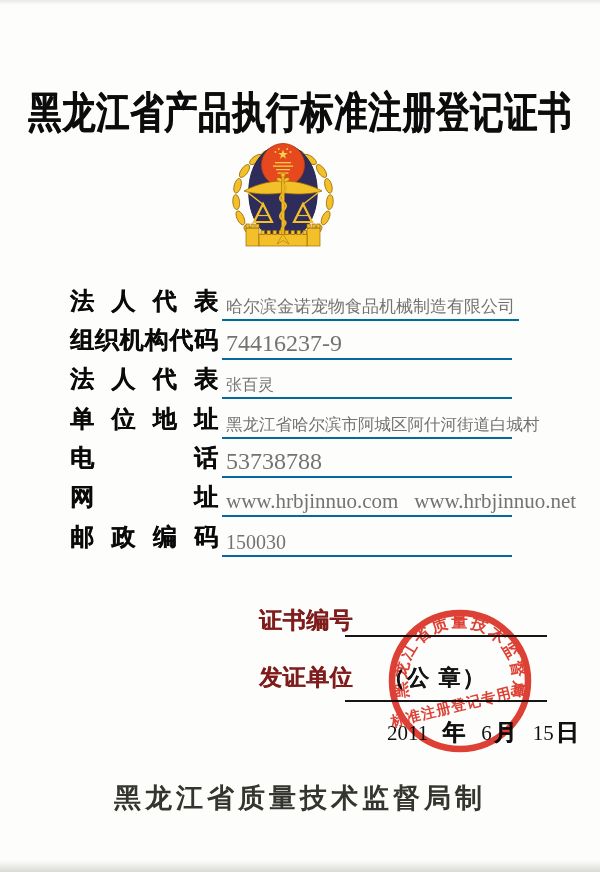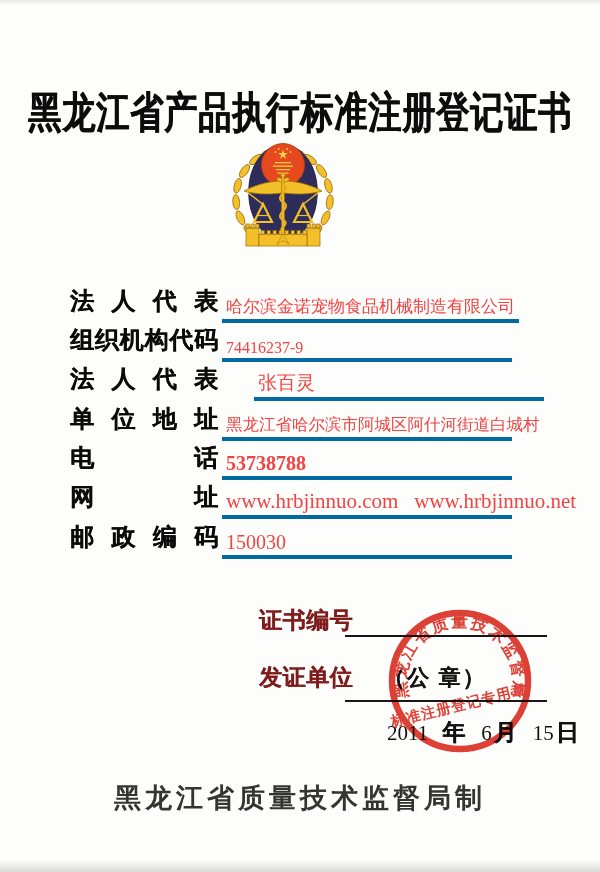--- a/index.html
+++ b/index.html
@@ -26,29 +26,29 @@
   .form{position:absolute;left:0;top:0;width:600px;}
   .row{position:absolute;left:0;width:600px;height:39px;}
   .row-label{
     position:absolute;left:70px;top:4px;width:148px;
     font-size:24px;font-weight:900;color:#0a0a0a;line-height:1.1;
     text-align:justify;text-align-last:justify;
     text-shadow:0.4px 0 0 currentColor;
   }
   .row-value{
     position:absolute;left:222px;width:286px;top:8px;height:26px;
-    border-bottom:4px solid #0369a1;
+    border-bottom:2px solid #0369a1;
     display:flex;align-items:flex-end;
-    padding:0 0 1px 4px;white-space:pre;color:#ef4444;
+    padding:0 0 1px 4px;white-space:pre;color:#737373;
   }
   .row:nth-child(1) .row-value{font-size:17px;width:293px;}
-  .row:nth-child(2) .row-value{font-size:16px;}
-  .row:nth-child(3) .row-value{font-size:19px;margin-left:32px;}
+  .row:nth-child(2) .row-value{font-size:24px;}
+  .row:nth-child(3) .row-value{font-size:16px;}
   .row:nth-child(4) .row-value{font-size:16.5px;}
-  .row:nth-child(5) .row-value{font-size:20px;font-weight:bold;}
+  .row:nth-child(5) .row-value{font-size:24px;}
   .row:nth-child(6) .row-value{font-size:21px;}
   .row:nth-child(7) .row-value{font-size:20px;}
 
   
   .certno-label,.issuer-label{
     position:absolute;left:259px;font-size:23px;font-weight:900;color:#7f1d1d;
     letter-spacing:0.5px;text-shadow:0.4px 0 0 currentColor;white-space:nowrap;
   }
   .certno-label{top:605px;}
   .issuer-label{top:662px;}

